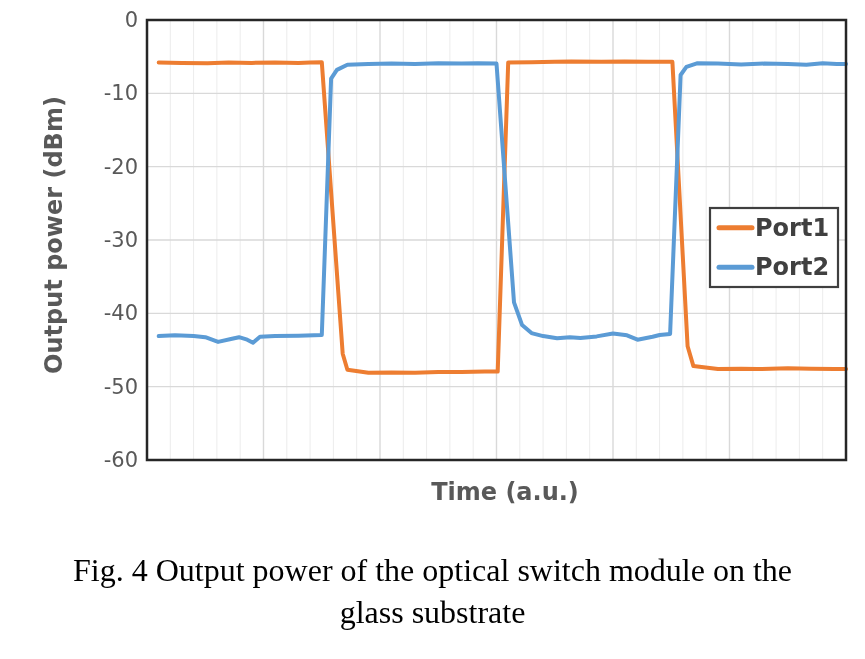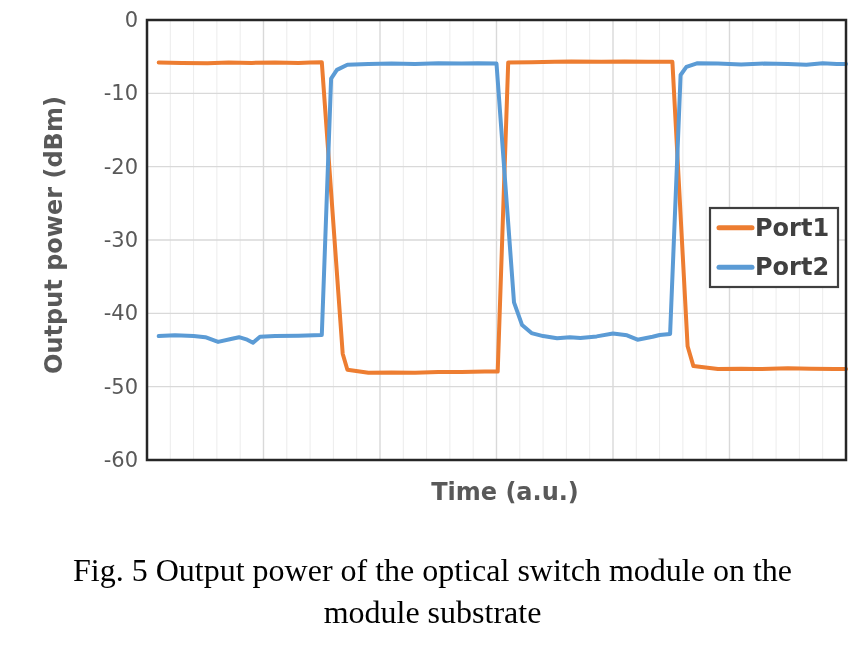--- a/index.html
+++ b/index.html
@@ -81,16 +81,16 @@
           <text x="755" y="235.75" font-size="24" font-weight="bold" fill="#404040">Port1</text>
         </g>
         <g>
           <line x1="719" y1="267.25" x2="752" y2="267.25" stroke="#5B9BD5" stroke-width="5" stroke-linecap="round"></line>
           <text x="755" y="275.25" font-size="24" font-weight="bold" fill="#404040">Port2</text>
         </g>
       </g>
   </svg>
 
   <div class="caption">
-    <div>Fig. 5 Output power of the optical switch module on the</div>
-    <div>module substrate</div>
+    <div>Fig. 4 Output power of the optical switch module on the</div>
+    <div>glass substrate</div>
   </div>
 </div>
 
 </body></html>

